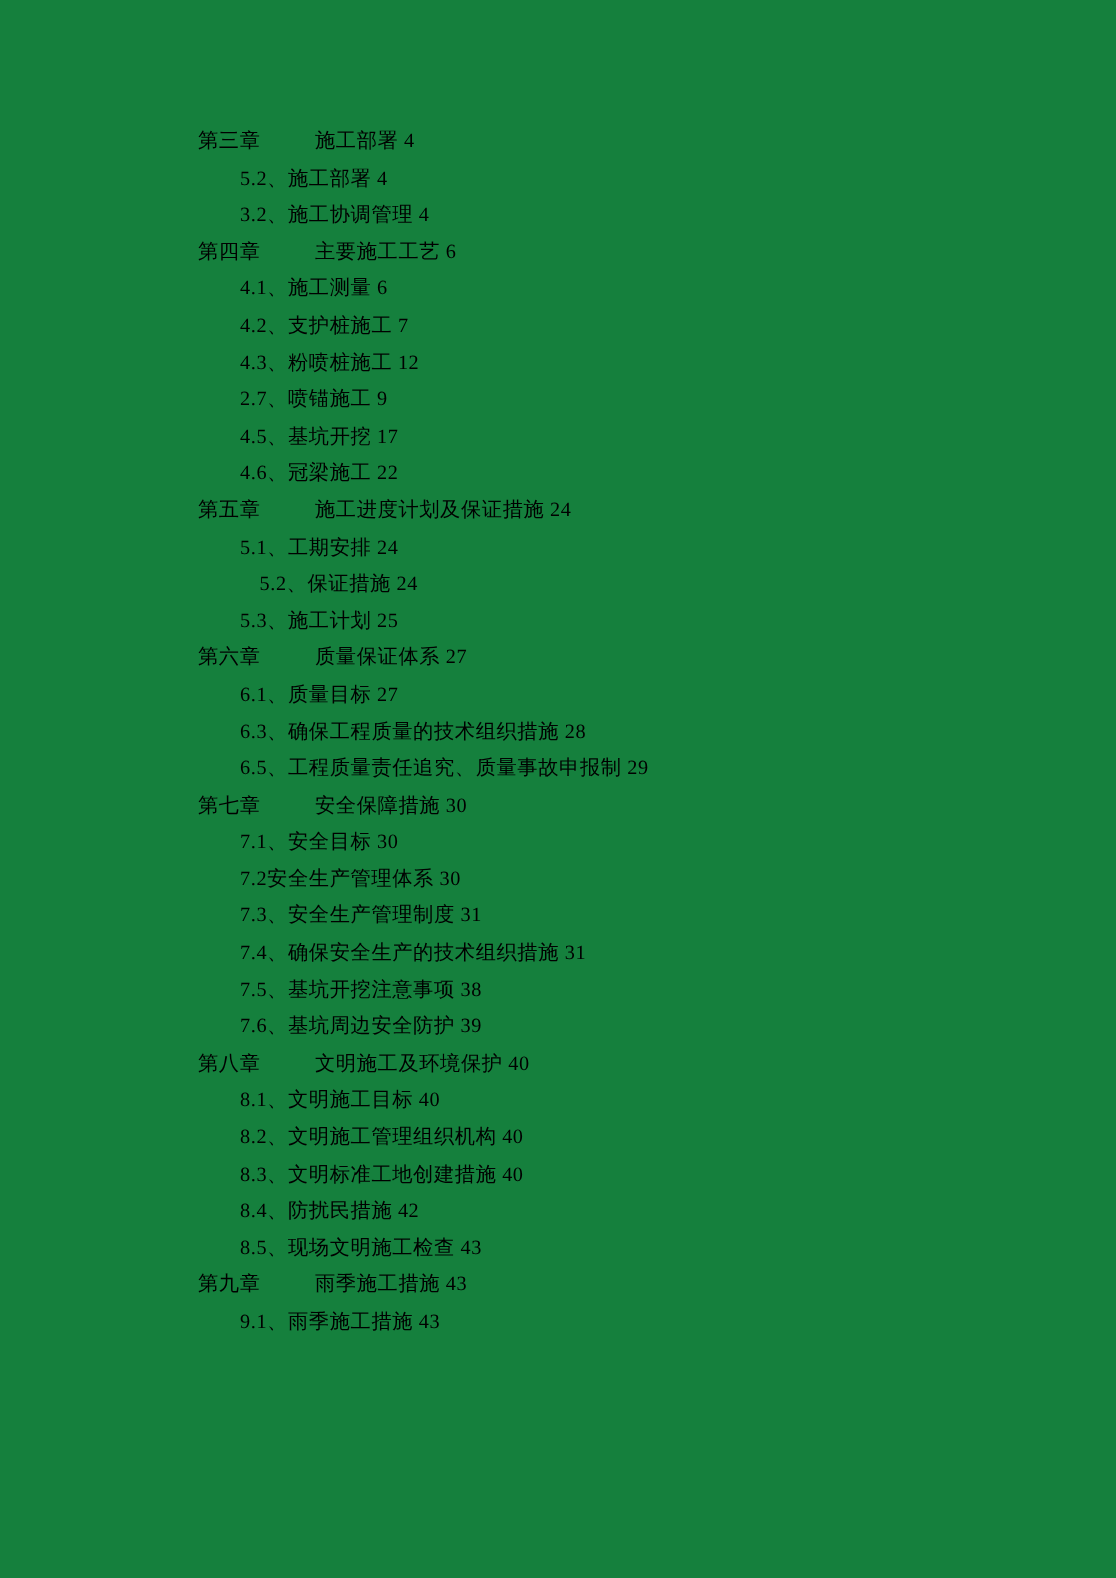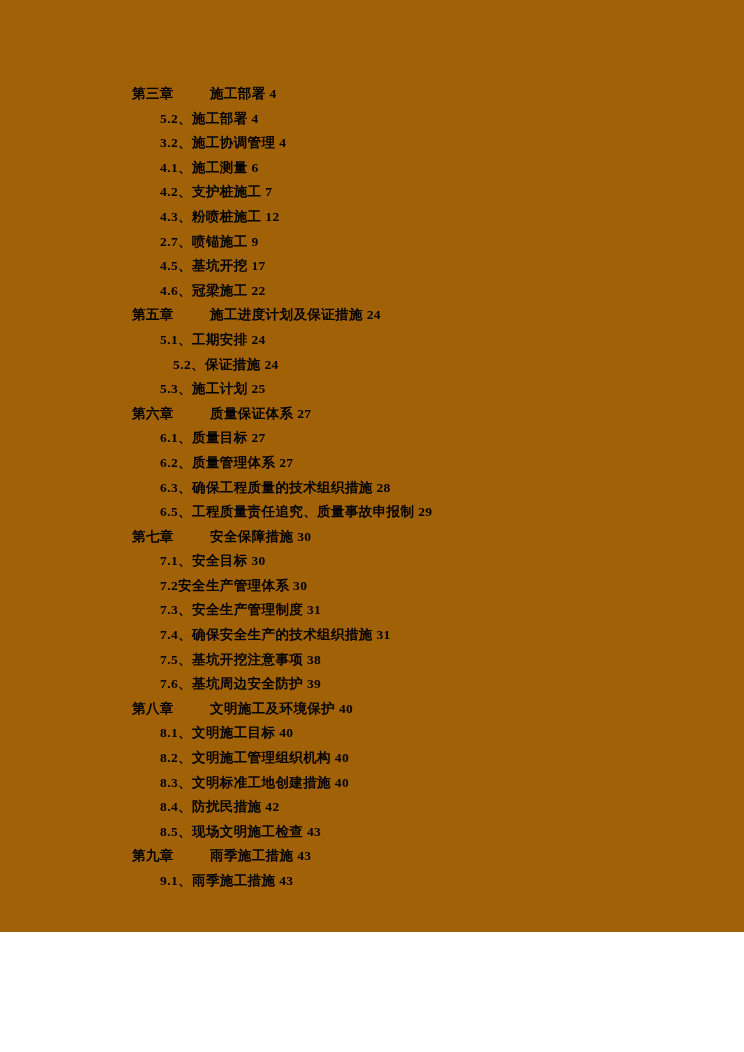--- a/index.html
+++ b/index.html
@@ -10,24 +10,23 @@
   body {
     width: 744px;
     height: 1052px;
     font-family: "Liberation Serif", "DejaVu Serif", serif;
     color: #000000;
     overflow: hidden;
   }
   .page {
     position: relative;
     width: 744px;
-    height: 932px;
-    background: #a16207;
+    height: 1052px;
+    background: #15803d;
     box-sizing: border-box;
-    font-weight: bold;
   }
   .toc {
     position: absolute;
     left: 132px;
     top: 82px;
     width: 520px;
   }
   .toc-entry {
     font-size: 13.5px;
     line-height: 24.6px;
@@ -52,33 +51,33 @@
   }
 </style>
 </head>
 <body>
 
 <div class="page">
   <div class="toc" id="toc-list">
       <div class="toc-entry level-1"><span class="chapter-label">第三章</span><span class="entry-title">施工部署</span> <span class="entry-page">4</span></div>
       <div class="toc-entry level-2"><span class="chapter-label" style="min-width: 0px; display: inline;">5.2、</span><span class="entry-title">施工部署</span> <span class="entry-page">4</span></div>
       <div class="toc-entry level-2"><span class="chapter-label" style="min-width: 0px; display: inline;">3.2、</span><span class="entry-title">施工协调管理</span> <span class="entry-page">4</span></div>
+      <div class="toc-entry level-1"><span class="chapter-label">第四章</span><span class="entry-title">主要施工工艺</span> <span class="entry-page">6</span></div>
       <div class="toc-entry level-2"><span class="chapter-label" style="min-width: 0px; display: inline;">4.1、</span><span class="entry-title">施工测量</span> <span class="entry-page">6</span></div>
       <div class="toc-entry level-2"><span class="chapter-label" style="min-width: 0px; display: inline;">4.2、</span><span class="entry-title">支护桩施工</span> <span class="entry-page">7</span></div>
       <div class="toc-entry level-2"><span class="chapter-label" style="min-width: 0px; display: inline;">4.3、</span><span class="entry-title">粉喷桩施工</span> <span class="entry-page">12</span></div>
       <div class="toc-entry level-2"><span class="chapter-label" style="min-width: 0px; display: inline;">2.7、</span><span class="entry-title">喷锚施工</span> <span class="entry-page">9</span></div>
       <div class="toc-entry level-2"><span class="chapter-label" style="min-width: 0px; display: inline;">4.5、</span><span class="entry-title">基坑开挖</span> <span class="entry-page">17</span></div>
       <div class="toc-entry level-2"><span class="chapter-label" style="min-width: 0px; display: inline; text-align: right;">4.6、</span><span class="entry-title">冠梁施工</span> <span class="entry-page">22</span></div>
       <div class="toc-entry level-1"><span class="chapter-label">第五章</span><span class="entry-title">施工进度计划及保证措施</span> <span class="entry-page">24</span></div>
       <div class="toc-entry level-2"><span class="chapter-label" style="min-width: 0px; display: inline;">5.1、</span><span class="entry-title">工期安排</span> <span class="entry-page">24</span></div>
       <div class="toc-entry level-2"><span class="chapter-label" style="min-width: 0px; display: inline; margin-left: 13px;">5.2、</span><span class="entry-title">保证措施</span> <span class="entry-page">24</span></div>
       <div class="toc-entry level-2"><span class="chapter-label" style="min-width: 0px; display: inline;">5.3、</span><span class="entry-title">施工计划</span> <span class="entry-page">25</span></div>
       <div class="toc-entry level-1"><span class="chapter-label">第六章</span><span class="entry-title">质量保证体系</span> <span class="entry-page">27</span></div>
       <div class="toc-entry level-2"><span class="chapter-label" style="min-width: 0px; display: inline;">6.1、</span><span class="entry-title">质量目标</span> <span class="entry-page">27</span></div>
-      <div class="toc-entry level-2"><span class="chapter-label" style="min-width: 0px; display: inline;">6.2、</span><span class="entry-title">质量管理体系</span> <span class="entry-page">27</span></div>
       <div class="toc-entry level-2"><span class="chapter-label" style="min-width: 0px; display: inline;">6.3、</span><span class="entry-title">确保工程质量的技术组织措施</span> <span class="entry-page">28</span></div>
       <div class="toc-entry level-2"><span class="chapter-label" style="min-width: 0px; display: inline;">6.5、</span><span class="entry-title">工程质量责任追究、质量事故申报制</span> <span class="entry-page">29</span></div>
       <div class="toc-entry level-1"><span class="chapter-label">第七章</span><span class="entry-title">安全保障措施</span> <span class="entry-page">30</span></div>
       <div class="toc-entry level-2"><span class="chapter-label" style="min-width: 0px; display: inline;">7.1、</span><span class="entry-title">安全目标</span> <span class="entry-page">30</span></div>
       <div class="toc-entry level-2"><span class="chapter-label" style="min-width: 0px; display: inline;">7.2</span><span class="entry-title">安全生产管理体系</span> <span class="entry-page">30</span></div>
       <div class="toc-entry level-2"><span class="chapter-label" style="min-width: 0px; display: inline;">7.3、</span><span class="entry-title">安全生产管理制度</span> <span class="entry-page">31</span></div>
       <div class="toc-entry level-2"><span class="chapter-label" style="min-width: 0px; display: inline;">7.4、</span><span class="entry-title">确保安全生产的技术组织措施</span> <span class="entry-page">31</span></div>
       <div class="toc-entry level-2"><span class="chapter-label" style="min-width: 0px; display: inline;">7.5、</span><span class="entry-title">基坑开挖注意事项</span> <span class="entry-page">38</span></div>
       <div class="toc-entry level-2"><span class="chapter-label" style="min-width: 0px; display: inline;">7.6、</span><span class="entry-title">基坑周边安全防护</span> <span class="entry-page">39</span></div>
       <div class="toc-entry level-1"><span class="chapter-label">第八章</span><span class="entry-title">文明施工及环境保护</span> <span class="entry-page">40</span></div>

